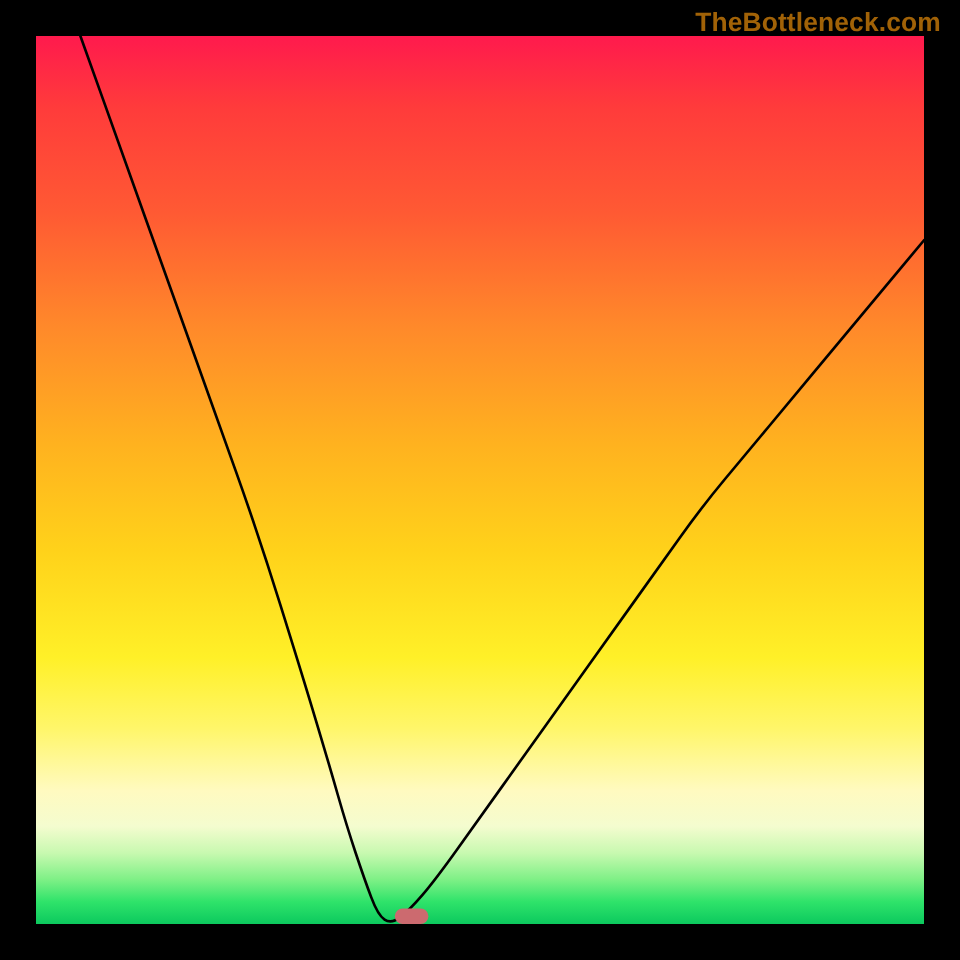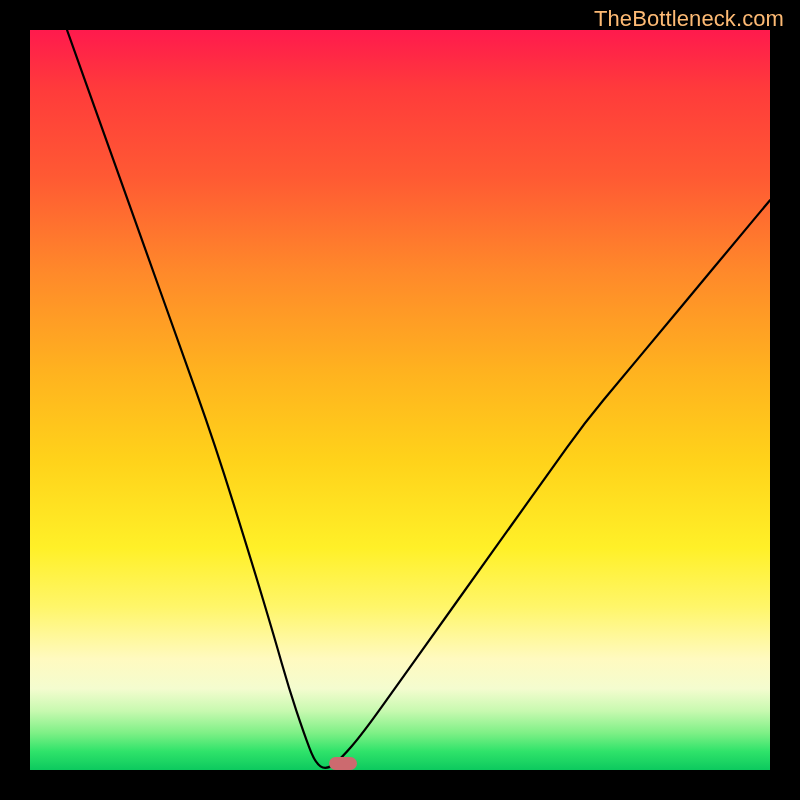--- a/index.html
+++ b/index.html
@@ -40,23 +40,23 @@
       #c8f9b0 92%,
       #7ef086 95%,
       #2fe36a 97.5%,
       #0cc95e 100%
     );
   }
   .watermark {
     position: absolute;
     top: 6px;
     right: 16px;
-    color: #fdba74;
+    color: #a16207;
     font-size: 22px;
-    font-weight: 400;
+    font-weight: 700;
     letter-spacing: 0.1px;
     user-select: none;
   }
   svg.curve {
     position: absolute;
     left: 0;
     top: 0;
     width: 740px;
     height: 740px;
   }

